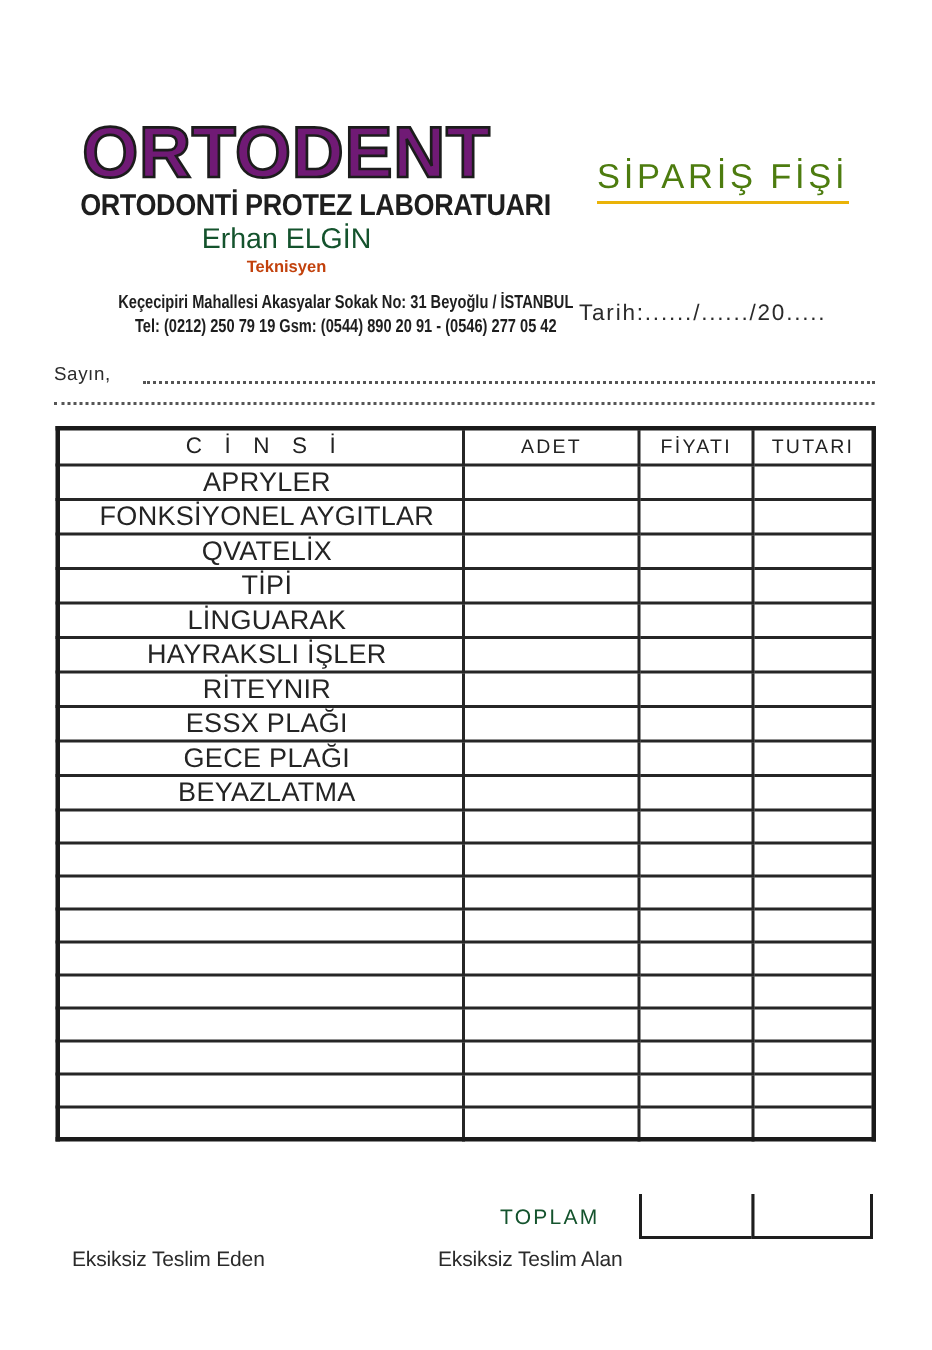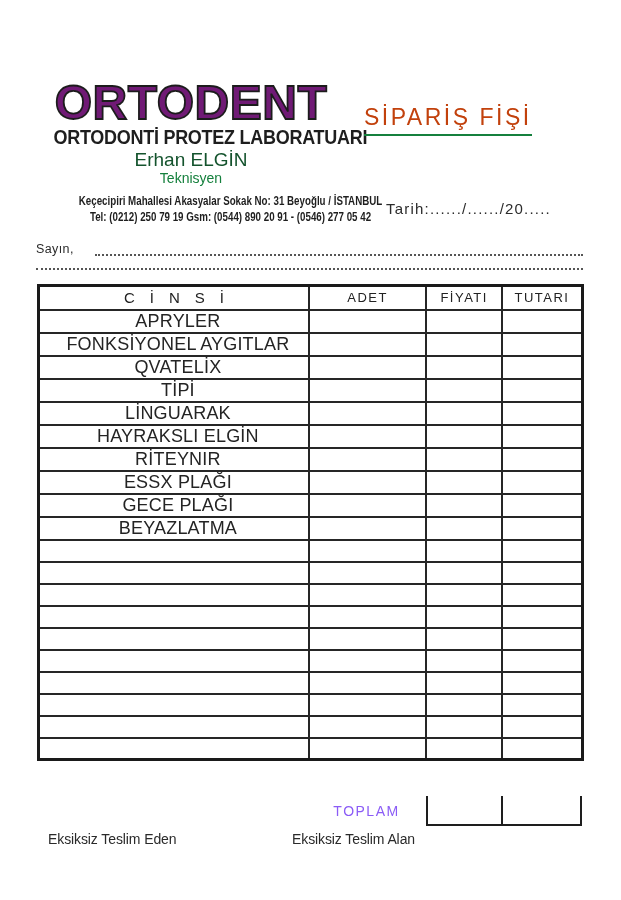--- a/index.html
+++ b/index.html
@@ -25,33 +25,33 @@
     white-space:nowrap;
   }
   .brand-subtitle {
     display:inline-block; margin-top:1px;
     font-size:20px; font-weight:bold; line-height:21px;
     color:#1e1e1e; white-space:nowrap;
     transform:scaleX(0.9); transform-origin:center;
     letter-spacing:-0.3px;
   }
   .brand-person { font-size:19px; line-height:21px; color:#14532d; margin-top:1px; }
-  .brand-role   { font-size:14px; line-height:16px; color:#15803d; }
+  .brand-role   { font-size:11px; line-height:16px; color:#c2410c;font-weight:bold; }
   .brand-address {
     display:inline-block; margin-top:7px;
     font-size:12.5px; font-weight:bold; line-height:16px;
     color:#1e1e1e; white-space:nowrap;
     transform:scaleX(0.78); transform-origin:center top;
   }
 
   
   .form-title {
-    position:absolute; left:364px; top:104px;
-    font-size:23px; letter-spacing:2.5px; color:#c2410c;
-    border-bottom:2px solid #15803d; padding-bottom:3px;
+    position:absolute; left:398px; top:104px;
+    font-size:23px; letter-spacing:2.5px; color:#4d7c0f;
+    border-bottom:2px solid #eab308; padding-bottom:3px;
     white-space:nowrap;
   }
   .date-line {
     position:absolute; left:386px; top:200px;
     font-size:15px; letter-spacing:1.2px; color:#2b2b2b;
     white-space:nowrap;
   }
 
   
   .sayin-row {
@@ -85,21 +85,21 @@
   .order-table td.c-label {
     font-size:18px; color:#242424;
     padding-left:8px; letter-spacing:0.2px;
     white-space:nowrap;
   }
 
   
   .toplam-label {
     position:absolute; left:307px; top:796px; width:119px; height:30px;
     display:flex; align-items:center; justify-content:center;
-    font-size:14px; letter-spacing:1.5px; color:#8b5cf6;
+    font-size:14px; letter-spacing:1.5px; color:#14532d;
   }
   .toplam-cells { position:absolute; left:426px; top:796px; display:flex; }
   .toplam-cell {
     height:30px; border:2.5px solid #1e1e1e; border-top:none; background:#fff;
   }
   .toplam-cell.fiyati { width:77px; }
   .toplam-cell.tutari { width:81px; margin-left:-2.5px; }
 
   
   .footer-label {
@@ -177,21 +177,21 @@
           <td></td>
           <td></td>
         </tr>
         <tr>
           <td class="c-label">LİNGUARAK</td>
           <td></td>
           <td></td>
           <td></td>
         </tr>
         <tr>
-          <td class="c-label">HAYRAKSLI ELGİN</td>
+          <td class="c-label">HAYRAKSLI İŞLER</td>
           <td></td>
           <td></td>
           <td></td>
         </tr>
         <tr>
           <td class="c-label">RİTEYNIR</td>
           <td></td>
           <td></td>
           <td></td>
         </tr>

